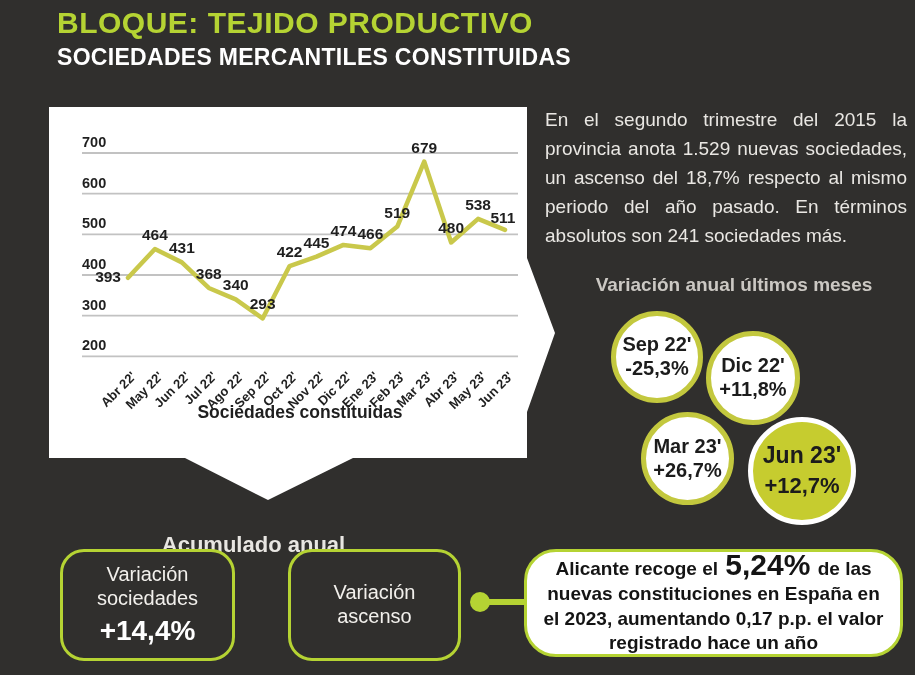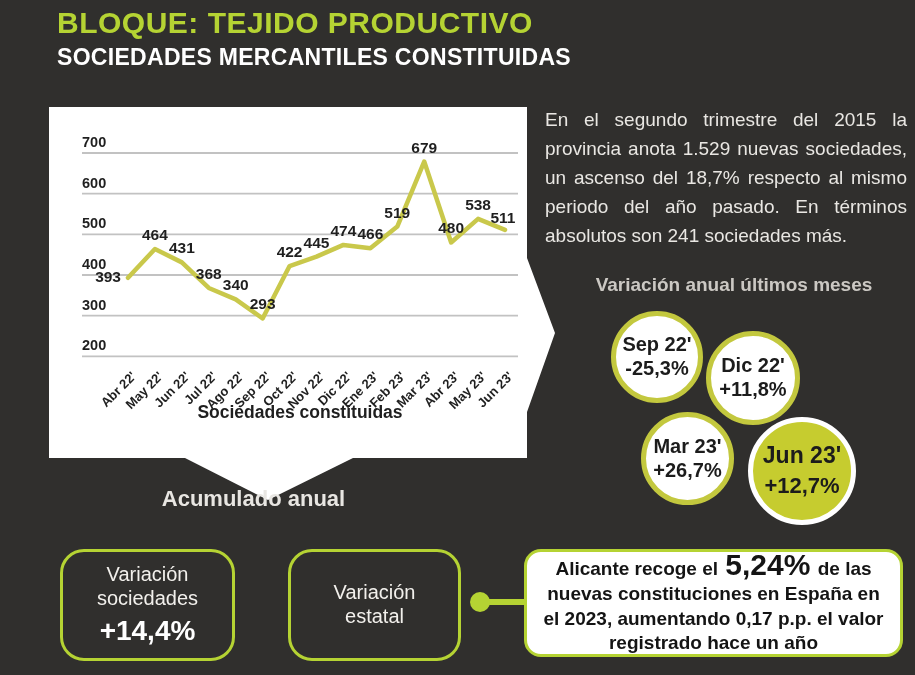--- a/index.html
+++ b/index.html
@@ -31,37 +31,37 @@
   .badge-label{font-size:20px;line-height:1.15;}
   .badge-value{font-size:20px;line-height:1.25;}
   .b1{left:611px;top:311px;width:92px;height:92px;z-index:2;}
   .b2{left:706px;top:331px;width:94px;height:94px;z-index:3;}
   .b3{left:641px;top:412px;width:93px;height:93px;z-index:4;}
   .b4{left:748px;top:417px;width:108px;height:108px;background:var(--badge-fill);
       border:5px solid #ffffff;z-index:5;}
   .b4 .badge-label{font-size:23px;}
   .b4 .badge-value{font-size:22px;margin-top:4px;}
 
-  .acc-heading{position:absolute;left:96px;top:486px;width:315px;text-align:center;
+  .acc-heading{position:absolute;left:96px;top:532px;width:315px;text-align:center;
                font-size:22px;font-weight:bold;color:#e8e6e2;}
 
   .acc-box{position:absolute;top:549px;height:112px;border:3px solid var(--accent);
            border-radius:24px;display:flex;flex-direction:column;align-items:center;
            justify-content:center;text-align:center;color:#f2f0ec;}
   .box1{left:60px;width:175px;}
   .box2{left:288px;width:173px;}
   .acc-line{font-size:20px;line-height:1.18;}
   .acc-value{font-size:28px;font-weight:bold;line-height:1.15;margin-top:4px;color:#ffffff;text-align:right;}
 
   .conn-dot{position:absolute;left:470px;top:592px;width:20px;height:20px;border-radius:50%;
             background:var(--accent);z-index:2;}
   .conn-line{position:absolute;left:480px;top:599px;width:50px;height:6px;background:var(--accent);}
 
   .callout{position:absolute;left:524px;top:549px;width:379px;height:108px;background:#ffffff;
-           border:3px solid var(--accent);border-radius:17px;display:flex;align-items:center;
+           border:3px solid var(--accent);border-radius:32px;display:flex;align-items:center;
            justify-content:center;padding:6px 16px;}
   .callout-text{text-align:center;color:#141414;font-weight:bold;font-size:19px;line-height:1.3;}
   .callout-text .big{font-size:30px;line-height:1;padding:0 2px;}
 </style>
 </head>
 <body>
 
 <div class="canvas">
 
   <div class="title">BLOQUE: TEJIDO PRODUCTIVO</div>
@@ -139,21 +139,21 @@
   <div class="acc-heading">Acumulado anual</div>
 
   <div class="acc-box box1">
     <div class="acc-line">Variación</div>
     <div class="acc-line">sociedades</div>
     <div class="acc-value">+14,4%</div>
   </div>
 
   <div class="acc-box box2">
     <div class="acc-line">Variación</div>
-    <div class="acc-line">estatal</div>
+    <div class="acc-line">ascenso</div>
   </div>
 
   <div class="conn-dot"></div>
   <div class="conn-line"></div>
 
   <div class="callout">
     <div class="callout-text">
       <span>Alicante recoge el </span><span class="big">5,24%</span><span> de las nuevas constituciones en España en el 2023, aumentando 0,17 p.p. el valor registrado hace un año</span>
     </div>
   </div>

